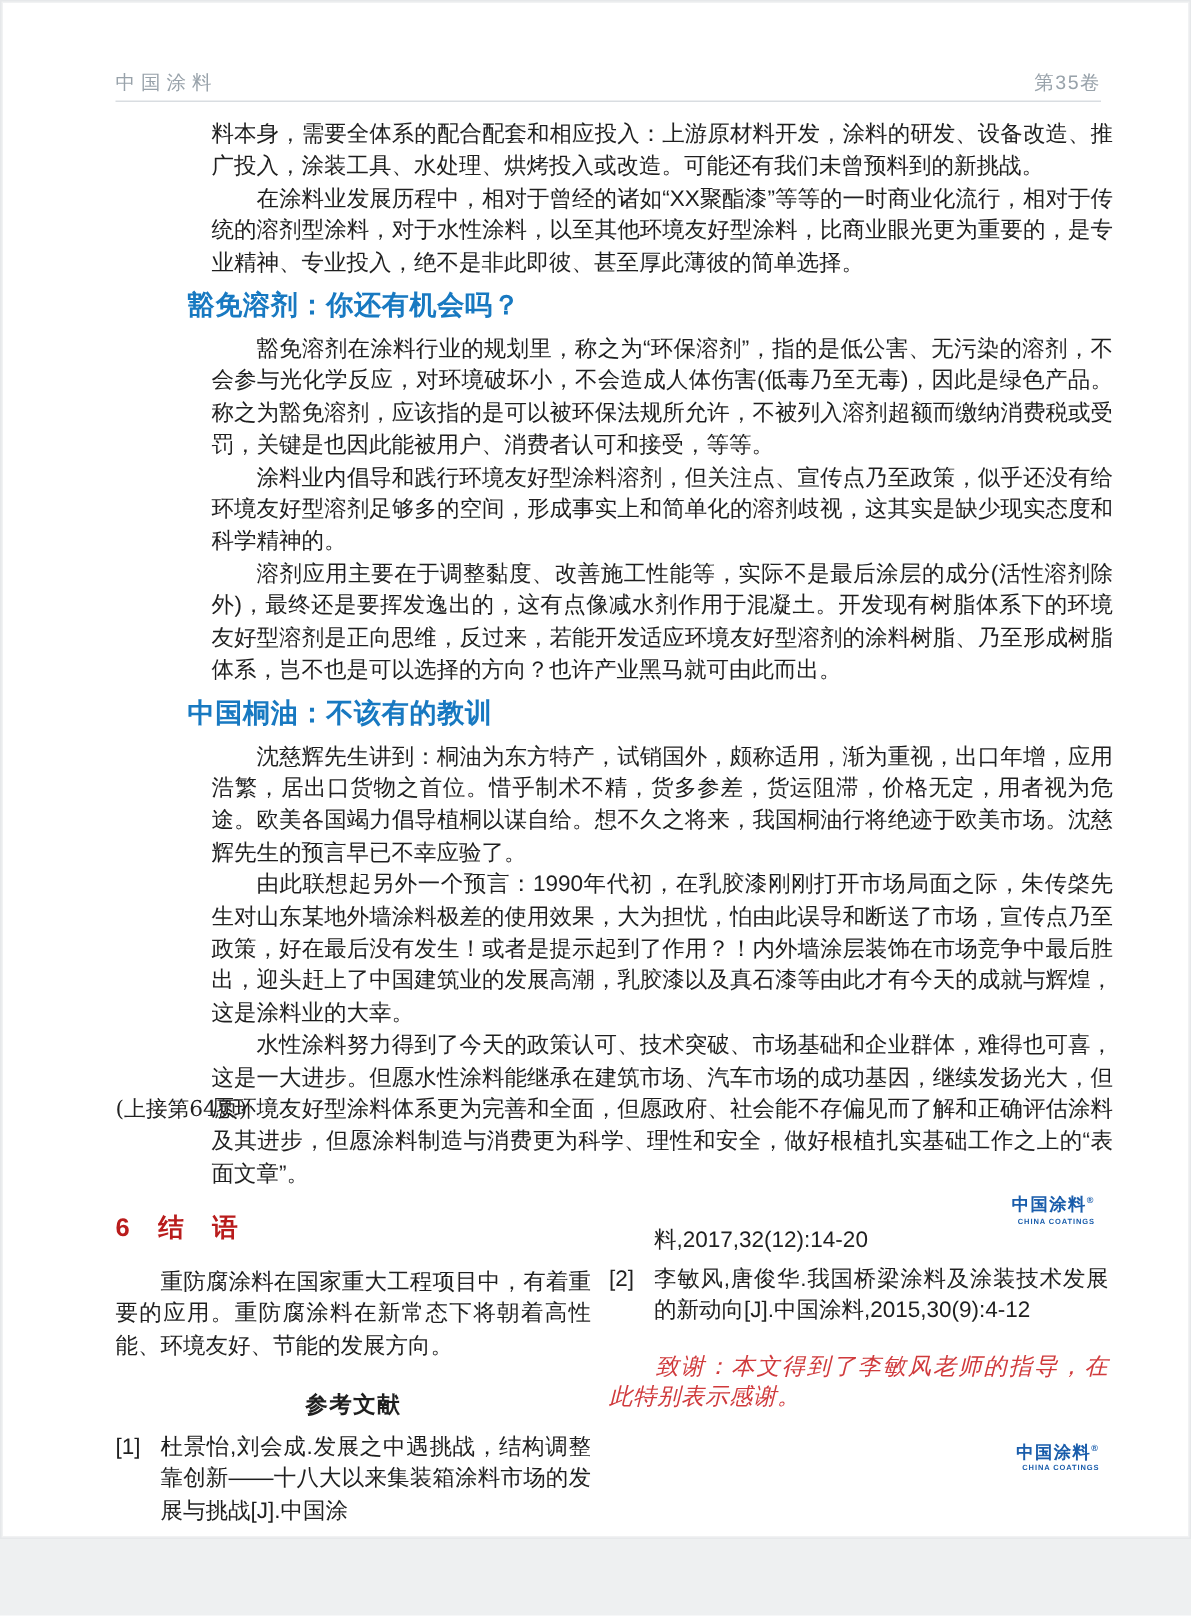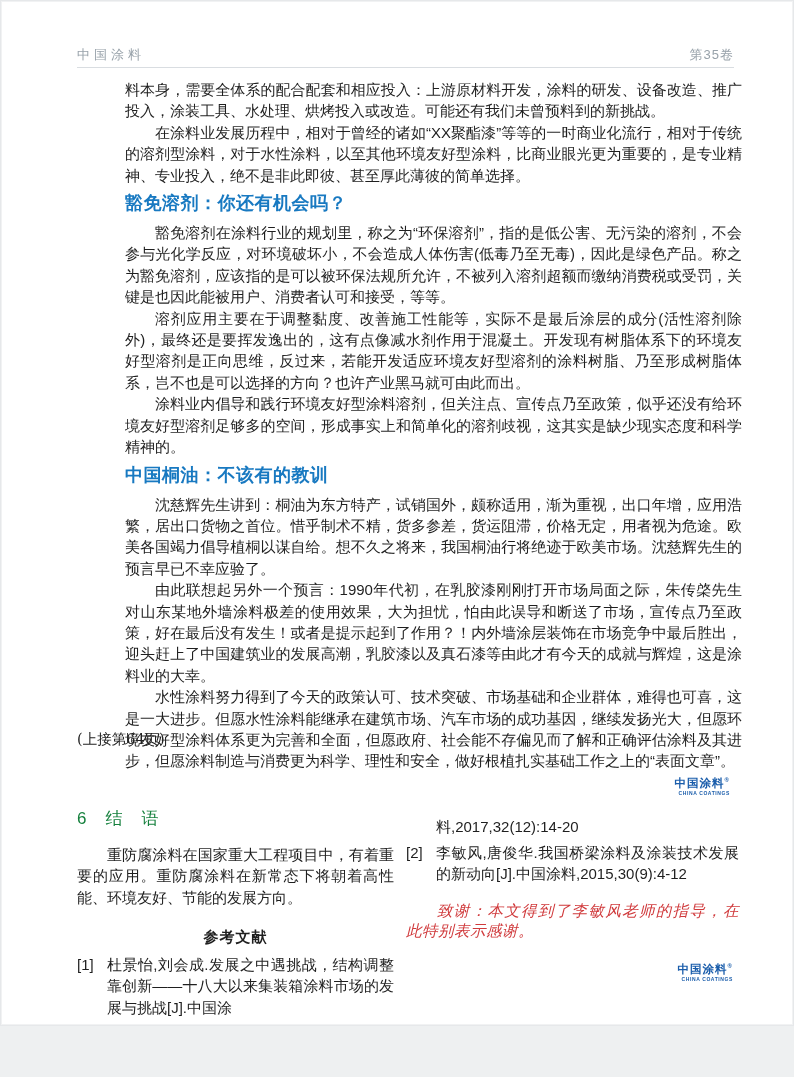--- a/index.html
+++ b/index.html
@@ -17,21 +17,21 @@
     display:flex; justify-content:space-between; align-items:flex-start;
     color:#98a2aa; font-size:13px;
   }
   .journal{ letter-spacing:4px; }
   .volume{ letter-spacing:1px; }
   
   .article{
     position:absolute; top:77px; left:123px; width:617px;
     font-size:15px; line-height:21.4px; text-align:justify;
   }
-  .article p{ text-indent:2em; }
+  .article p{ text-indent:2em;margin-left:16px; }
   .article p.noindent{ text-indent:0; }
   .sec-heading{
     color:#1879c1; font-size:18px; line-height:24px; font-weight:bold;
     margin:5px 0 7px; text-indent:0; letter-spacing:0.5px;
   }
   
   .logo{ text-align:right; line-height:1; }
   .article-logo{ margin-top:5px; padding-right:12px; }
   .logo-cn{ color:#1a5dab; font-weight:bold; font-size:11.5px; letter-spacing:1px; }
   .logo-cn sup{ font-size:6px; vertical-align:super; }
@@ -43,21 +43,21 @@
     font-size:14.5px; color:#222;
   }
   
   .bottom{
     position:absolute; top:806px; left:75px; width:662px;
     display:flex; gap:12px; font-size:15px; line-height:21.5px; text-align:justify;
   }
   .col-left{ width:317px; }
   .col-right{ flex:1; padding-top:8px; }
   .conclusion-heading{
-    color:#15803d; font-size:17px; font-weight:normal; letter-spacing:1px;
+    color:#b91c1c; font-size:17px; font-weight:bold; letter-spacing:1px;
     margin-bottom:14px;
   }
   .b-para{ text-indent:2em; }
   .refs-heading{
     text-align:center; font-weight:bold; margin:18px 0 6px; letter-spacing:1px;
   }
   .ref{ position:relative; padding-left:30px; }
   .ref-marker{ position:absolute; left:0; top:0; }
   .ref-cont{ padding-left:30px; margin-bottom:4px; }
   .ack{
@@ -92,22 +92,22 @@
     <span class="journal">中国涂料</span>
     <span class="volume">第35卷</span>
   </header>
 
   <main class="article">
     <p class="noindent">料本身，需要全体系的配合配套和相应投入：上游原材料开发，涂料的研发、设备改造、推广投入，涂装工具、水处理、烘烤投入或改造。可能还有我们未曾预料到的新挑战。</p>
     <p>在涂料业发展历程中，相对于曾经的诸如“XX聚酯漆”等等的一时商业化流行，相对于传统的溶剂型涂料，对于水性涂料，以至其他环境友好型涂料，比商业眼光更为重要的，是专业精神、专业投入，绝不是非此即彼、甚至厚此薄彼的简单选择。</p>
 
     <h2 class="sec-heading">豁免溶剂：你还有机会吗？</h2>
     <p>豁免溶剂在涂料行业的规划里，称之为“环保溶剂”，指的是低公害、无污染的溶剂，不会参与光化学反应，对环境破坏小，不会造成人体伤害(低毒乃至无毒)，因此是绿色产品。称之为豁免溶剂，应该指的是可以被环保法规所允许，不被列入溶剂超额而缴纳消费税或受罚，关键是也因此能被用户、消费者认可和接受，等等。</p>
+    <p>涂料业内倡导和践行环境友好型涂料溶剂，但关注点、宣传点乃至政策，似乎还没有给环境友好型溶剂足够多的空间，形成事实上和简单化的溶剂歧视，这其实是缺少现实态度和科学精神的。</p>
     <p>溶剂应用主要在于调整黏度、改善施工性能等，实际不是最后涂层的成分(活性溶剂除外)，最终还是要挥发逸出的，这有点像减水剂作用于混凝土。开发现有树脂体系下的环境友好型溶剂是正向思维，反过来，若能开发适应环境友好型溶剂的涂料树脂、乃至形成树脂体系，岂不也是可以选择的方向？也许产业黑马就可由此而出。</p>
-    <p>涂料业内倡导和践行环境友好型涂料溶剂，但关注点、宣传点乃至政策，似乎还没有给环境友好型溶剂足够多的空间，形成事实上和简单化的溶剂歧视，这其实是缺少现实态度和科学精神的。</p>
 
     <h2 class="sec-heading">中国桐油：不该有的教训</h2>
     <p>沈慈辉先生讲到：桐油为东方特产，试销国外，颇称适用，渐为重视，出口年增，应用浩繁，居出口货物之首位。惜乎制术不精，货多参差，货运阻滞，价格无定，用者视为危途。欧美各国竭力倡导植桐以谋自给。想不久之将来，我国桐油行将绝迹于欧美市场。沈慈辉先生的预言早已不幸应验了。</p>
     <p>由此联想起另外一个预言：1990年代初，在乳胶漆刚刚打开市场局面之际，朱传棨先生对山东某地外墙涂料极差的使用效果，大为担忧，怕由此误导和断送了市场，宣传点乃至政策，好在最后没有发生！或者是提示起到了作用？！内外墙涂层装饰在市场竞争中最后胜出，迎头赶上了中国建筑业的发展高潮，乳胶漆以及真石漆等由此才有今天的成就与辉煌，这是涂料业的大幸。</p>
     <p>水性涂料努力得到了今天的政策认可、技术突破、市场基础和企业群体，难得也可喜，这是一大进步。但愿水性涂料能继承在建筑市场、汽车市场的成功基因，继续发扬光大，但愿环境友好型涂料体系更为完善和全面，但愿政府、社会能不存偏见而了解和正确评估涂料及其进步，但愿涂料制造与消费更为科学、理性和安全，做好根植扎实基础工作之上的“表面文章”。</p>
 
     <div class="logo article-logo">
       <div class="logo-cn"><span>中国涂料</span><sup>®</sup></div>
       <div class="logo-en">CHINA COATINGS</div>
     </div>

